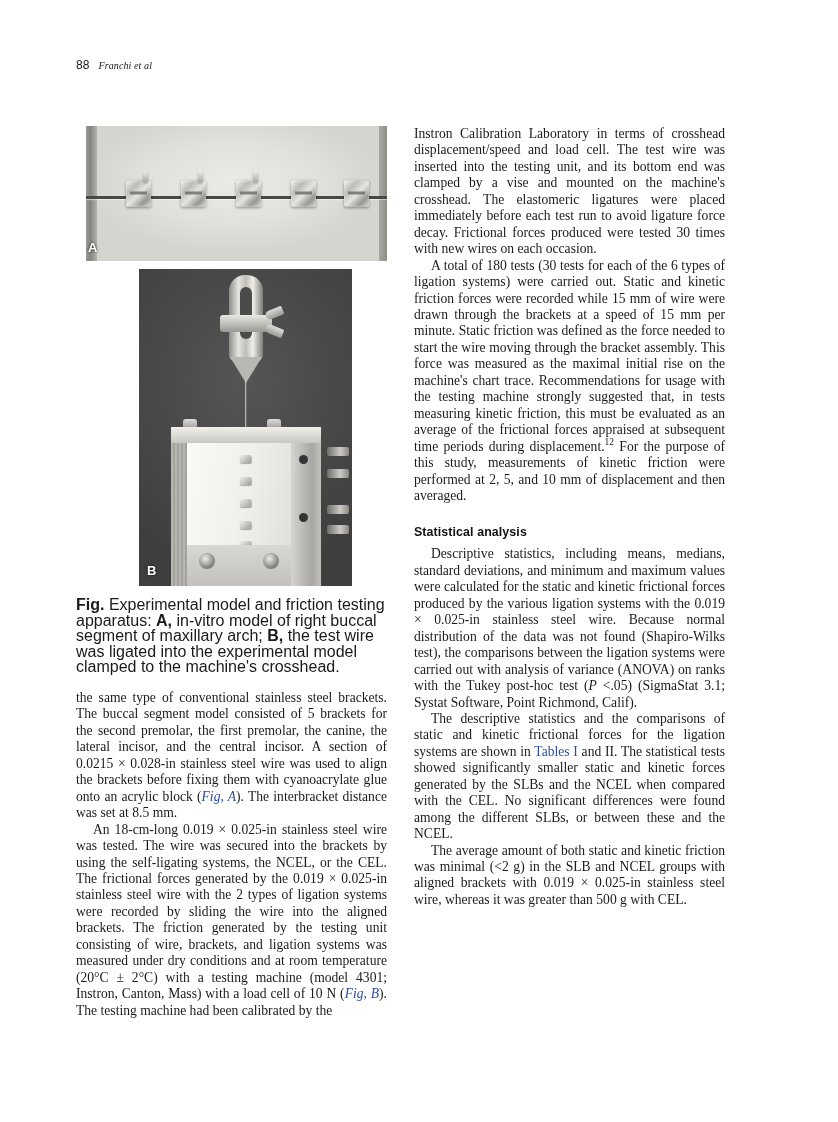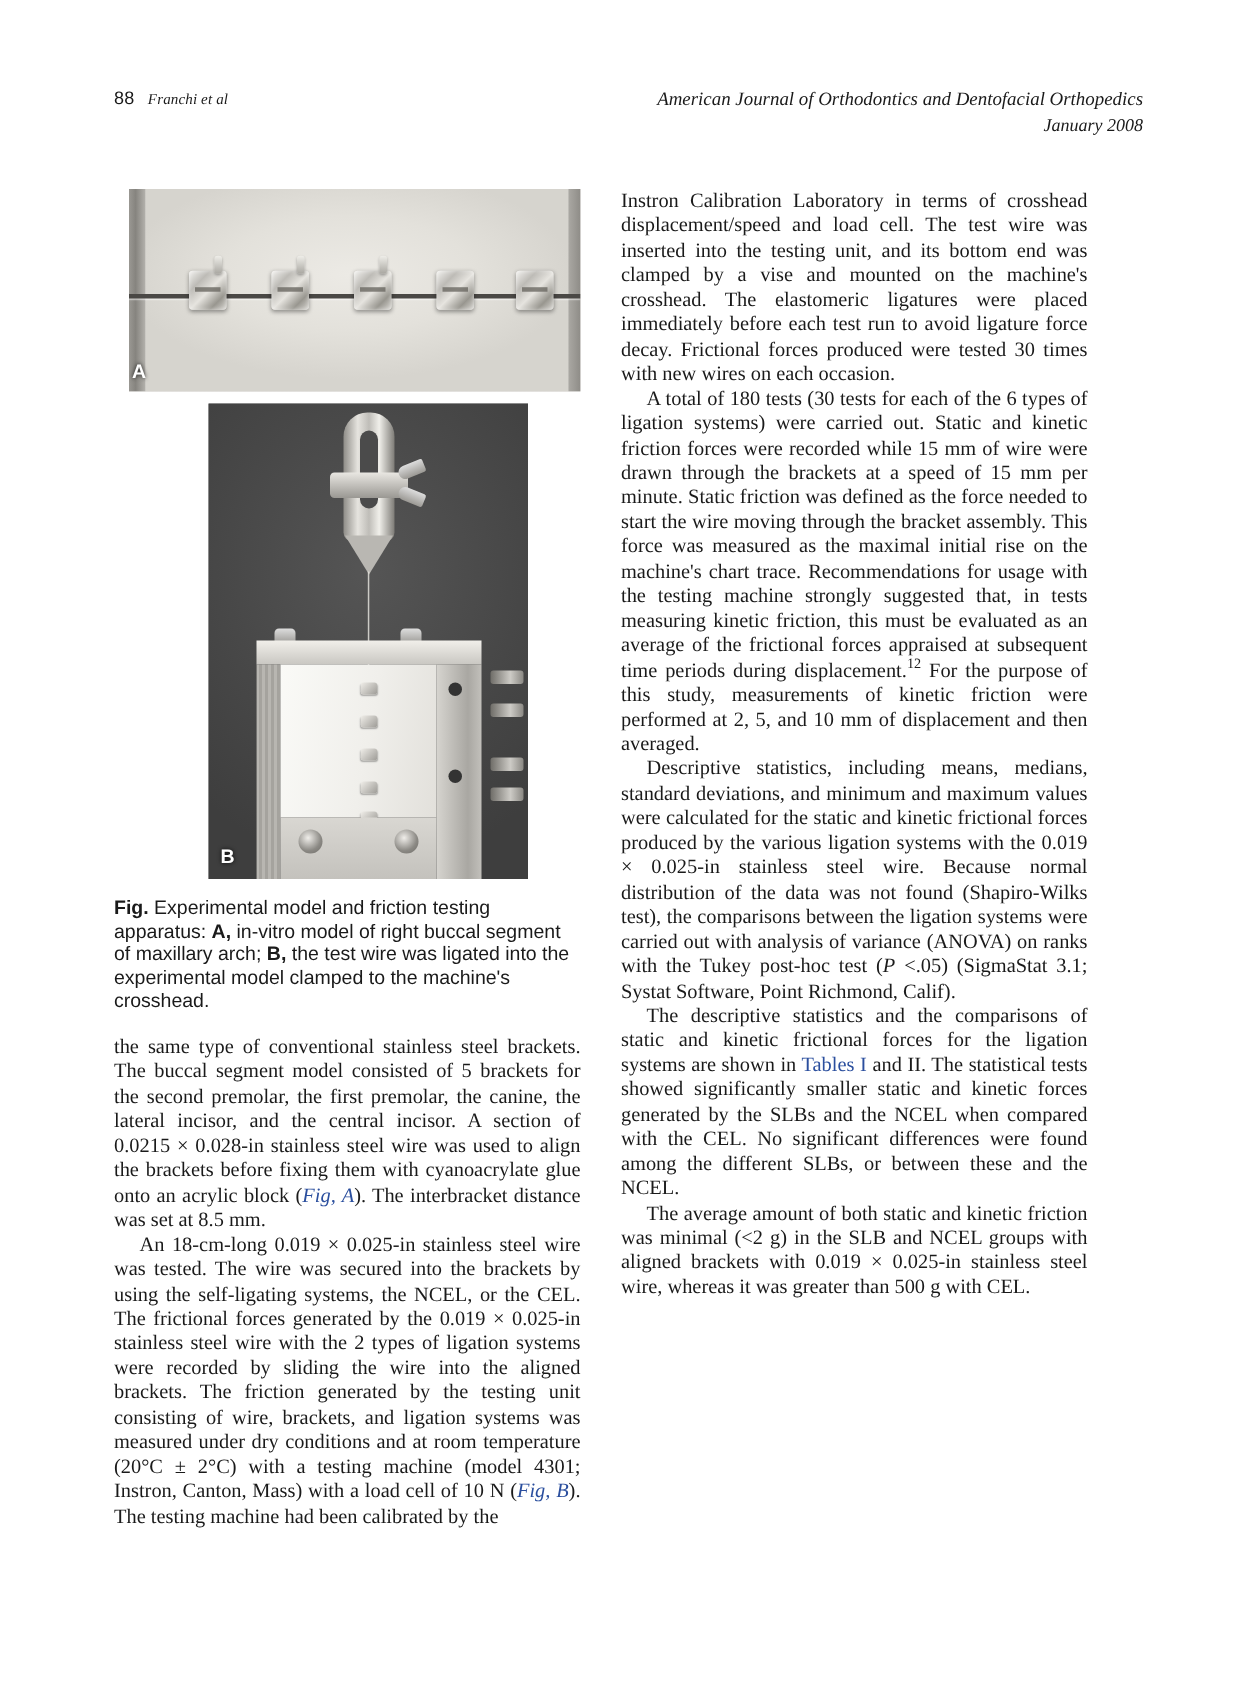--- a/index.html
+++ b/index.html
@@ -300,45 +300,41 @@
     left: 160px;
     width: 9px; height: 9px;
     border-radius: 50%;
     background: #333;
   }
   .panel-b .panel-label { left: 8px; bottom: 8px; }
 
   .fig-caption {
     margin-top: 11px;
     font-family: "Liberation Sans", sans-serif;
-    font-size: 13px;
+    font-size: 16px;
     line-height: 15.6px;
     color: #1a1a1a;
     text-align: left;
   }
   .fig-caption b { font-weight: bold; }
 
   
   .left-text {
     position: absolute;
     left: 76px;
     top: 690px;
     width: 311px;
   }
 </style>
 </head>
 <body>
 
 <div class="running-head">
   <div class="rh-left">
     <span class="rh-page">88</span><span class="rh-authors">Franchi et al</span>
-  </div>
-  <div class="rh-right">
-    <span class="journal">American Journal of Orthodontics and Dentofacial Orthopedics</span>
-    <span class="issue">January 2008</span>
   </div>
 </div>
 
 <div class="figure">
 
   <div class="panel-a">
     <div class="edge-l"></div>
     <div class="plate"></div>
     <div class="edge-r"></div>
     <div class="wire"></div>
@@ -395,20 +391,21 @@
 <div class="left-text">
   <p class="body noindent"><span>the same type of conventional stainless steel brackets. The buccal segment model consisted of 5 brackets for the second premolar, the first premolar, the canine, the lateral incisor, and the central incisor. A section of 0.0215 × 0.028-in stainless steel wire was used to align the brackets before fixing them with cyanoacrylate glue onto an acrylic block (</span><span class="link ital">Fig, A</span><span>). The interbracket distance was set at 8.5 mm.</span></p>
   <p class="body"><span>An 18-cm-long 0.019 × 0.025-in stainless steel wire was tested. The wire was secured into the brackets by using the self-ligating systems, the NCEL, or the CEL. The frictional forces generated by the 0.019 × 0.025-in stainless steel wire with the 2 types of ligation systems were recorded by sliding the wire into the aligned brackets. The friction generated by the testing unit consisting of wire, brackets, and ligation systems was measured under dry conditions and at room temperature (20°C ± 2°C) with a testing machine (model 4301; Instron, Canton, Mass) with a load cell of 10 N (</span><span class="link ital">Fig, B</span><span>). The testing machine had been calibrated by the</span></p>
 </div>
 
 <div class="col col-right">
   <p class="body noindent">Instron Calibration Laboratory in terms of crosshead displacement/speed and load cell. The test wire was inserted into the testing unit, and its bottom end was clamped by a vise and mounted on the machine's crosshead. The elastomeric ligatures were placed immediately before each test run to avoid ligature force decay. Frictional forces produced were tested 30 times with new wires on each occasion.</p>
 
   <p class="body"><span>A total of 180 tests (30 tests for each of the 6 types of ligation systems) were carried out. Static and kinetic friction forces were recorded while 15 mm of wire were drawn through the brackets at a speed of 15 mm per minute. Static friction was defined as the force needed to start the wire moving through the bracket assembly. This force was measured as the maximal initial rise on the machine's chart trace. Recommendations for usage with the testing machine strongly suggested that, in tests measuring kinetic friction, this must be evaluated as an average of the frictional forces appraised at subsequent time periods during displacement.</span><sup>12</sup><span> For the purpose of this study, measurements of kinetic friction were performed at 2, 5, and 10 mm of displacement and then averaged.</span></p>
 
+  <h3 class="sec-head">Statistical analysis</h3>
 
   <p class="body"><span>Descriptive statistics, including means, medians, standard deviations, and minimum and maximum values were calculated for the static and kinetic frictional forces produced by the various ligation systems with the 0.019 × 0.025-in stainless steel wire. Because normal distribution of the data was not found (Shapiro-Wilks test), the comparisons between the ligation systems were carried out with analysis of variance (ANOVA) on ranks with the Tukey post-hoc test (</span><span class="ital">P</span><span> &lt;.05) (SigmaStat 3.1; Systat Software, Point Richmond, Calif).</span></p>
 
 
   <p class="body"><span>The descriptive statistics and the comparisons of static and kinetic frictional forces for the ligation systems are shown in </span><span class="link">Tables I</span><span> and </span><span>II</span><span>. The statistical tests showed significantly smaller static and kinetic forces generated by the SLBs and the NCEL when compared with the CEL. No significant differences were found among the different SLBs, or between these and the NCEL.</span></p>
 
   <p class="body">The average amount of both static and kinetic friction was minimal (&lt;2 g) in the SLB and NCEL groups with aligned brackets with 0.019 × 0.025-in stainless steel wire, whereas it was greater than 500 g with CEL.</p>
 </div>
 
 </body></html>

